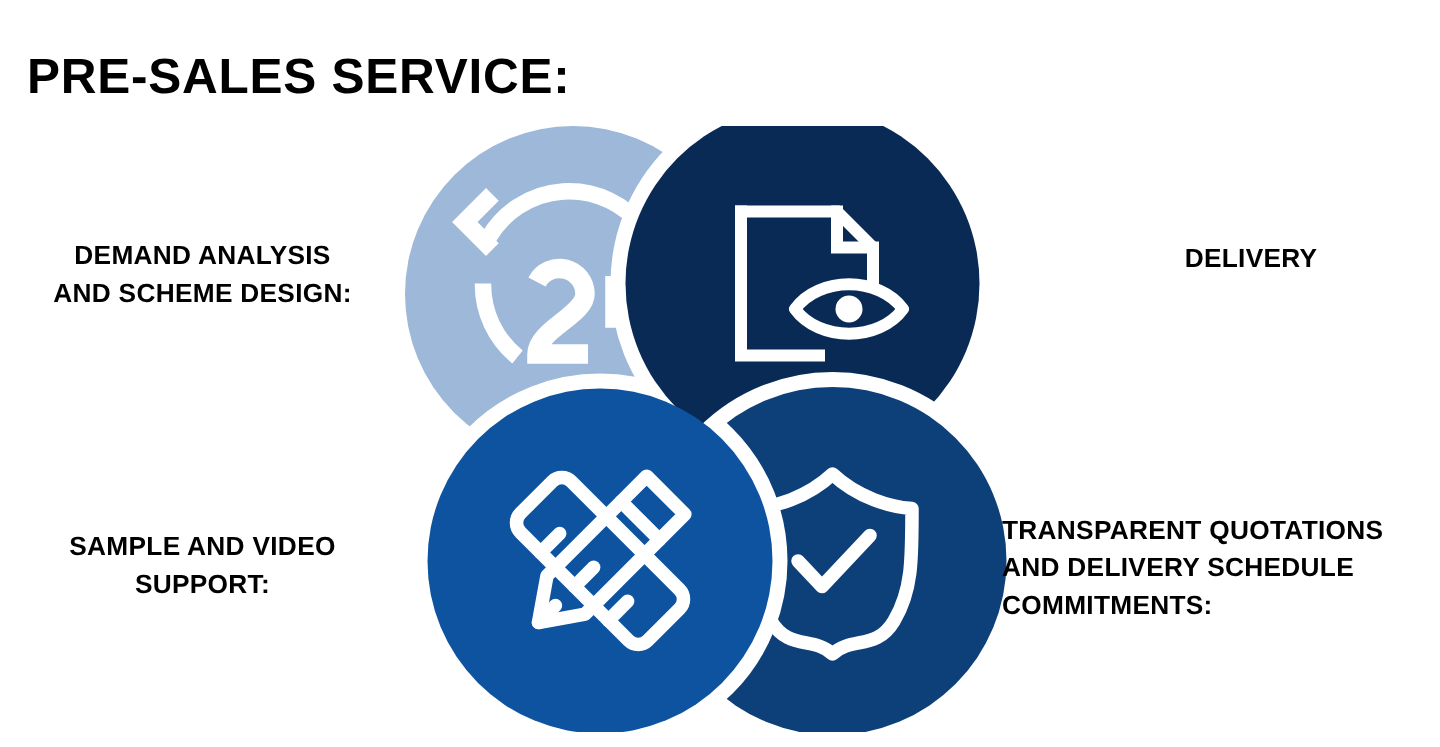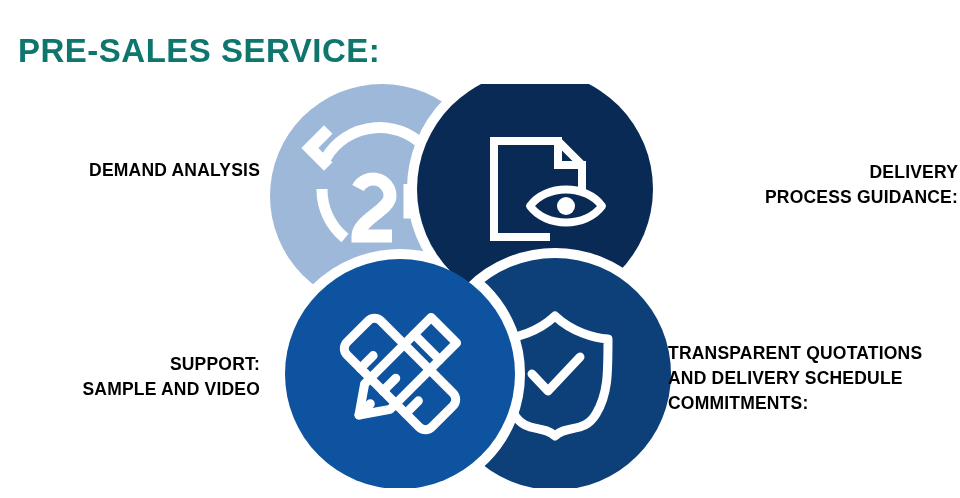--- a/index.html
+++ b/index.html
@@ -15,21 +15,21 @@
     position: relative;
   }
 
   #page-title {
     position: absolute;
     left: 18px;
     top: 10px;
     font-size: 33px;
     font-weight: bold;
     letter-spacing: 0.5px;
-    color: #0f766e;
+    color: #000000;
     white-space: nowrap;
   }
 
   
   #cluster {
     position: absolute;
     left: 270px;
     top: 84px;
     width: 402px;
     height: 404px;
@@ -42,21 +42,21 @@
 
   
   .label {
     position: absolute;
     font-size: 17.5px;
     font-weight: bold;
     line-height: 1.42;
     letter-spacing: 0.2px;
     color: #000000;
   }
-  .label.right-al { text-align: right; }
+  .label.right-al { text-align: center; }
   .label.left-al  { text-align: left; }
 
   #label-demand {
     left: 10px;
     top: 158px;
     width: 250px;
   }
   #label-technical {
     left: 710px;
     top: 160px;
@@ -167,29 +167,29 @@
           <path d="M 106 290 L 124 290"></path>
           <path d="M 106 322 L 124 322"></path>
         </g>
       </g>
     </g>
   </svg>
 </div>
 
 <div class="label right-al" id="label-demand">
   <span class="ln">DEMAND ANALYSIS</span>
+  <span class="ln">AND SCHEME DESIGN:</span>
 </div>
 
 <div class="label right-al" id="label-technical">
   <span class="ln">DELIVERY</span>
-  <span class="ln">PROCESS GUIDANCE:</span>
 </div>
 
 <div class="label right-al" id="label-sample">
+  <span class="ln">SAMPLE AND VIDEO</span>
   <span class="ln">SUPPORT:</span>
-  <span class="ln">SAMPLE AND VIDEO</span>
 </div>
 
 <div class="label left-al" id="label-transparent">
   <span class="ln">TRANSPARENT QUOTATIONS</span>
   <span class="ln">AND DELIVERY SCHEDULE</span>
   <span class="ln">COMMITMENTS:</span>
 </div>
 
 </body></html>

